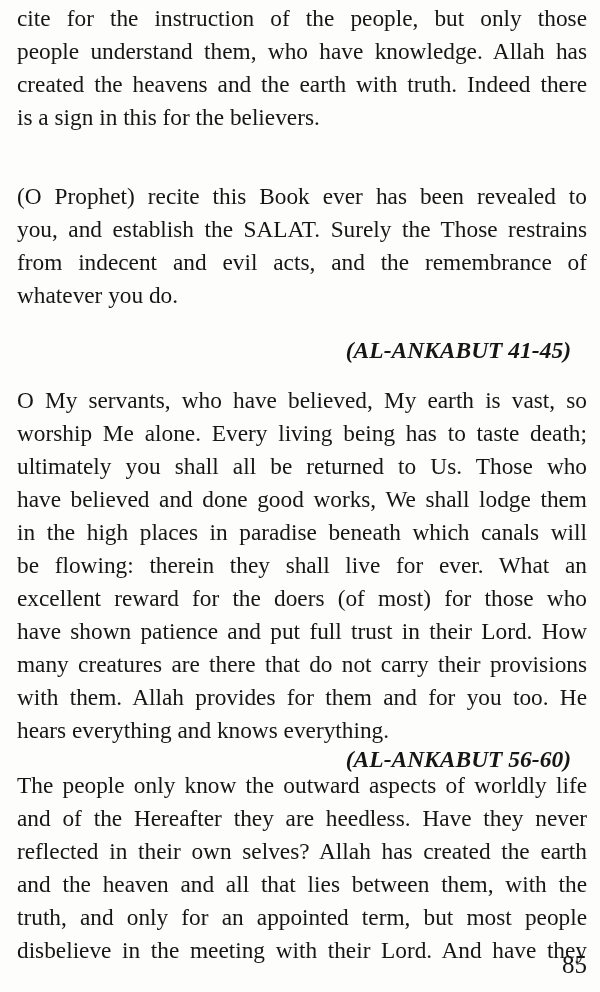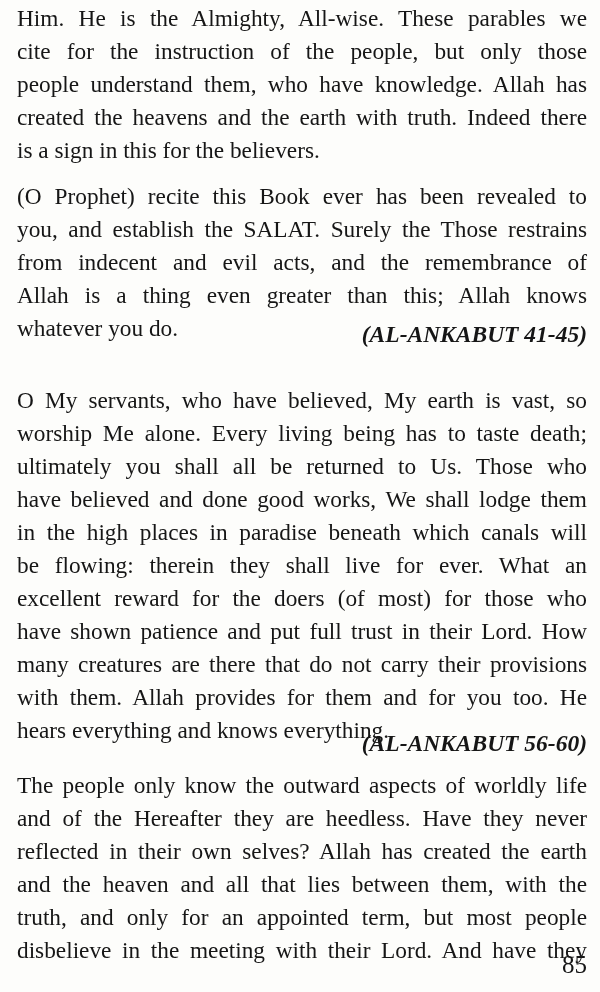--- a/index.html
+++ b/index.html
@@ -13,41 +13,39 @@
     .para {
       position: absolute; left: 17px; width: 570px;
       font-size: 23.3px; line-height: 33px;
       text-align: justify; margin: 0;
     }
     .para .ln { display: block; text-align: justify; text-align-last: justify; white-space: nowrap; }
     .para .ln.last { text-align-last: left; }
     .ref {
       position: absolute; right: 13px;
       font-size: 23.5px; font-weight: bold; font-style: italic;
-      line-height: 33px; margin: 0;
+      line-height: 33px; margin: 16px;
     }
     .pnum { position: absolute; right: 13px; top: 951px; font-size: 25px; line-height: 28px; }
   </style>
 </head>
 <body>
 
 <div class="page">
   <p class="para" style="top:2px">
-    <span class="ln">Him. He is the Almighty, All-wise. These parables we</span>
     <span class="ln">cite for the instruction of the people, but only those</span>
     <span class="ln">people understand them, who have knowledge. Allah has</span>
     <span class="ln">created the heavens and the earth with truth. Indeed there</span>
     <span class="ln last">is a sign in this for the believers.</span>
   </p>
 
   <p class="para" style="top:180px">
     <span class="ln">(O Prophet) recite this Book ever has been revealed to</span>
     <span class="ln">you, and establish the SALAT. Surely the Those restrains</span>
     <span class="ln">from indecent and evil acts, and the remembrance of</span>
-    <span class="ln">Allah is a thing even greater than this; Allah knows</span>
     <span class="ln last">whatever you do.</span>
   </p>
 
   <p class="ref" style="top:318px">(AL-ANKABUT 41-45)</p>
 
   <p class="para" style="top:384px">
     <span class="ln">O My servants, who have believed, My earth is vast, so</span>
     <span class="ln">worship Me alone. Every living being has to taste death;</span>
     <span class="ln">ultimately you shall all be returned to Us. Those who</span>
     <span class="ln">have believed and done good works, We shall lodge them</span>

